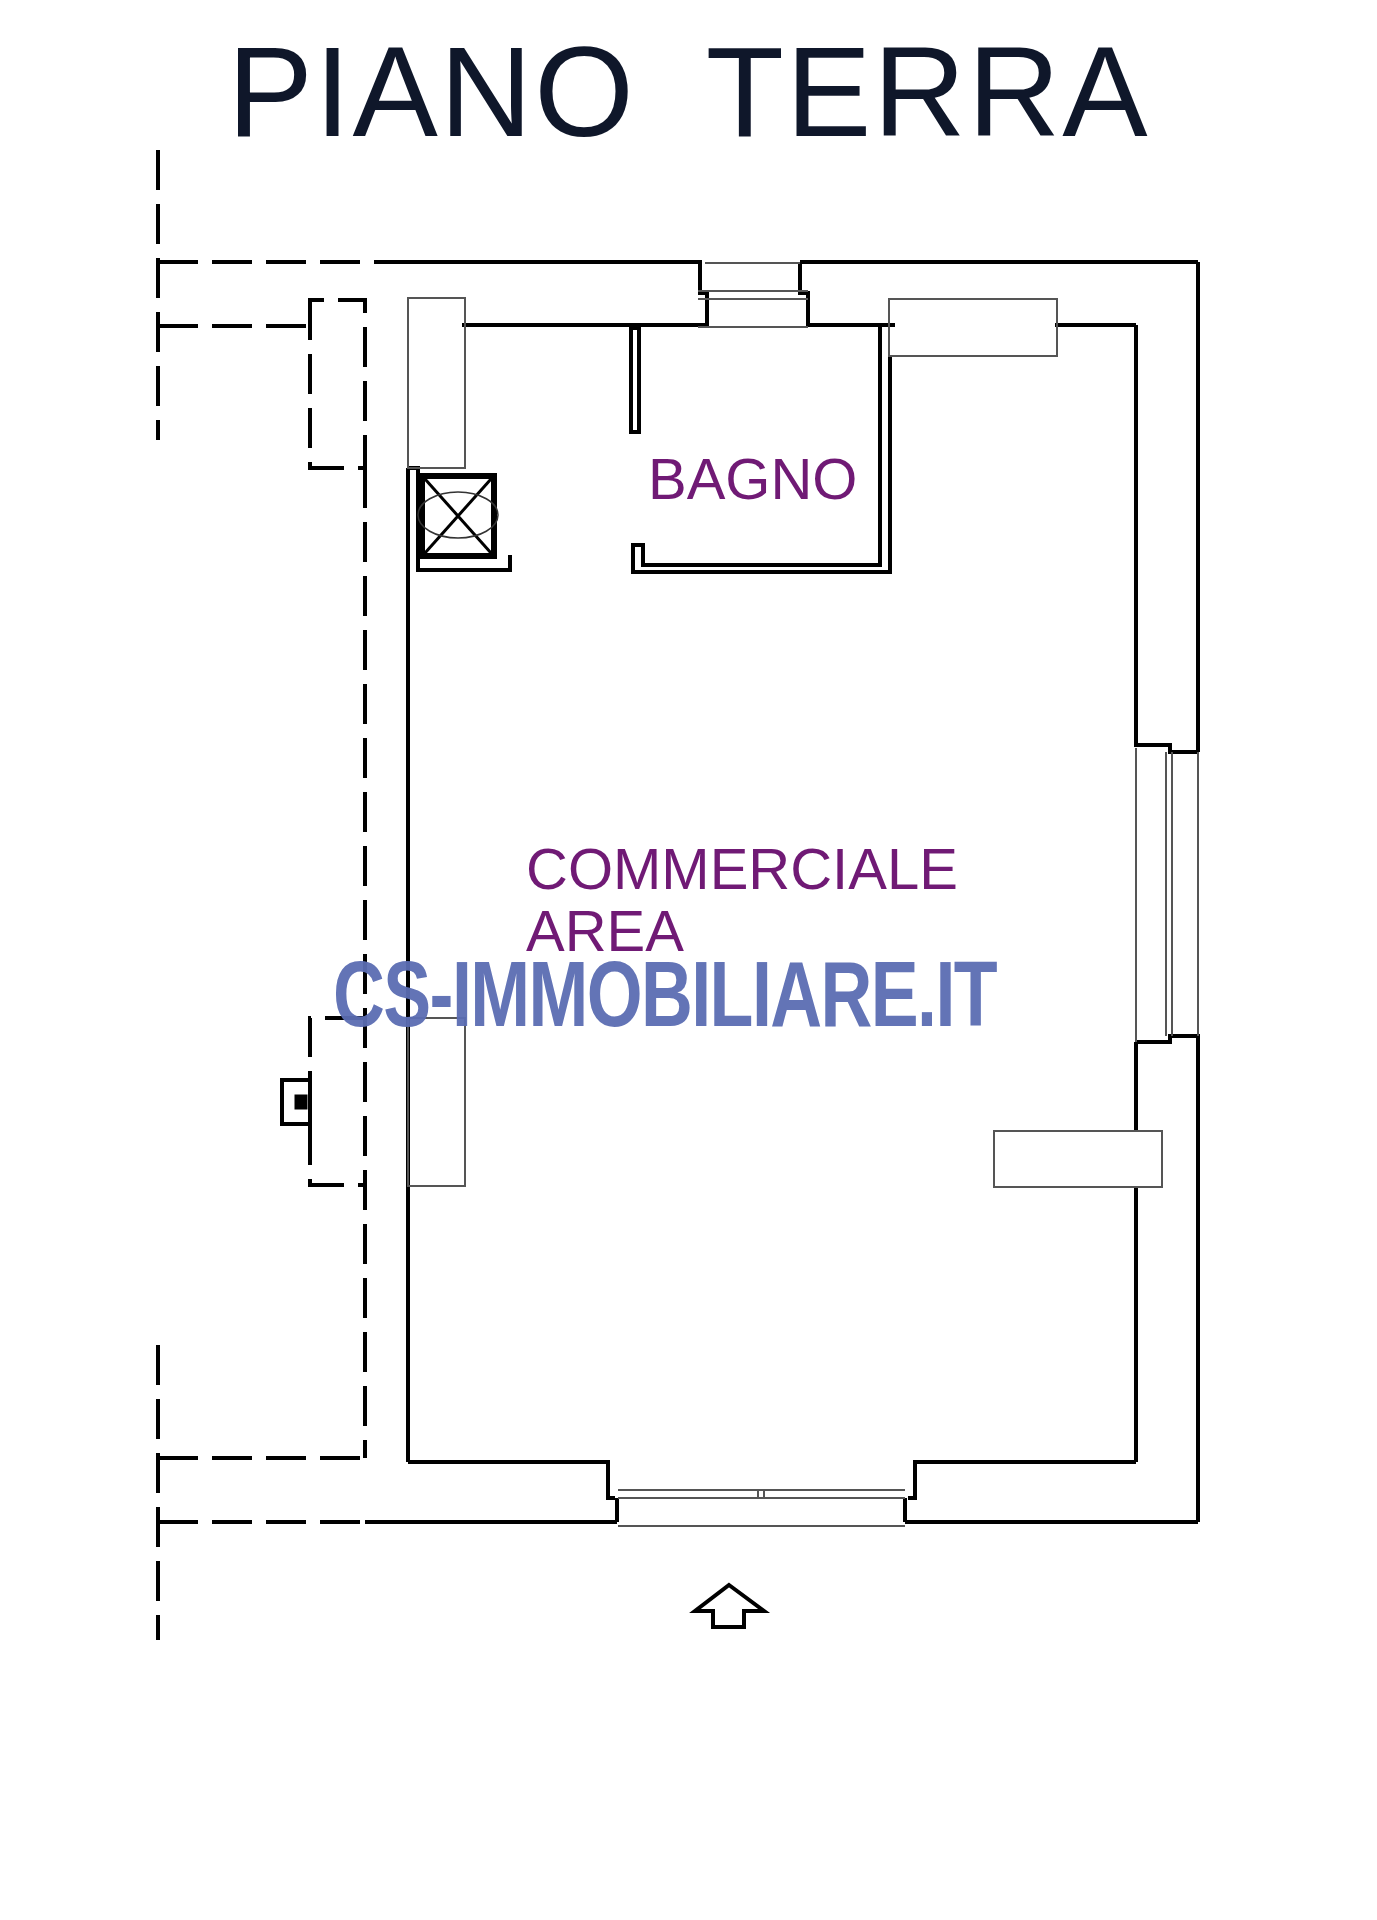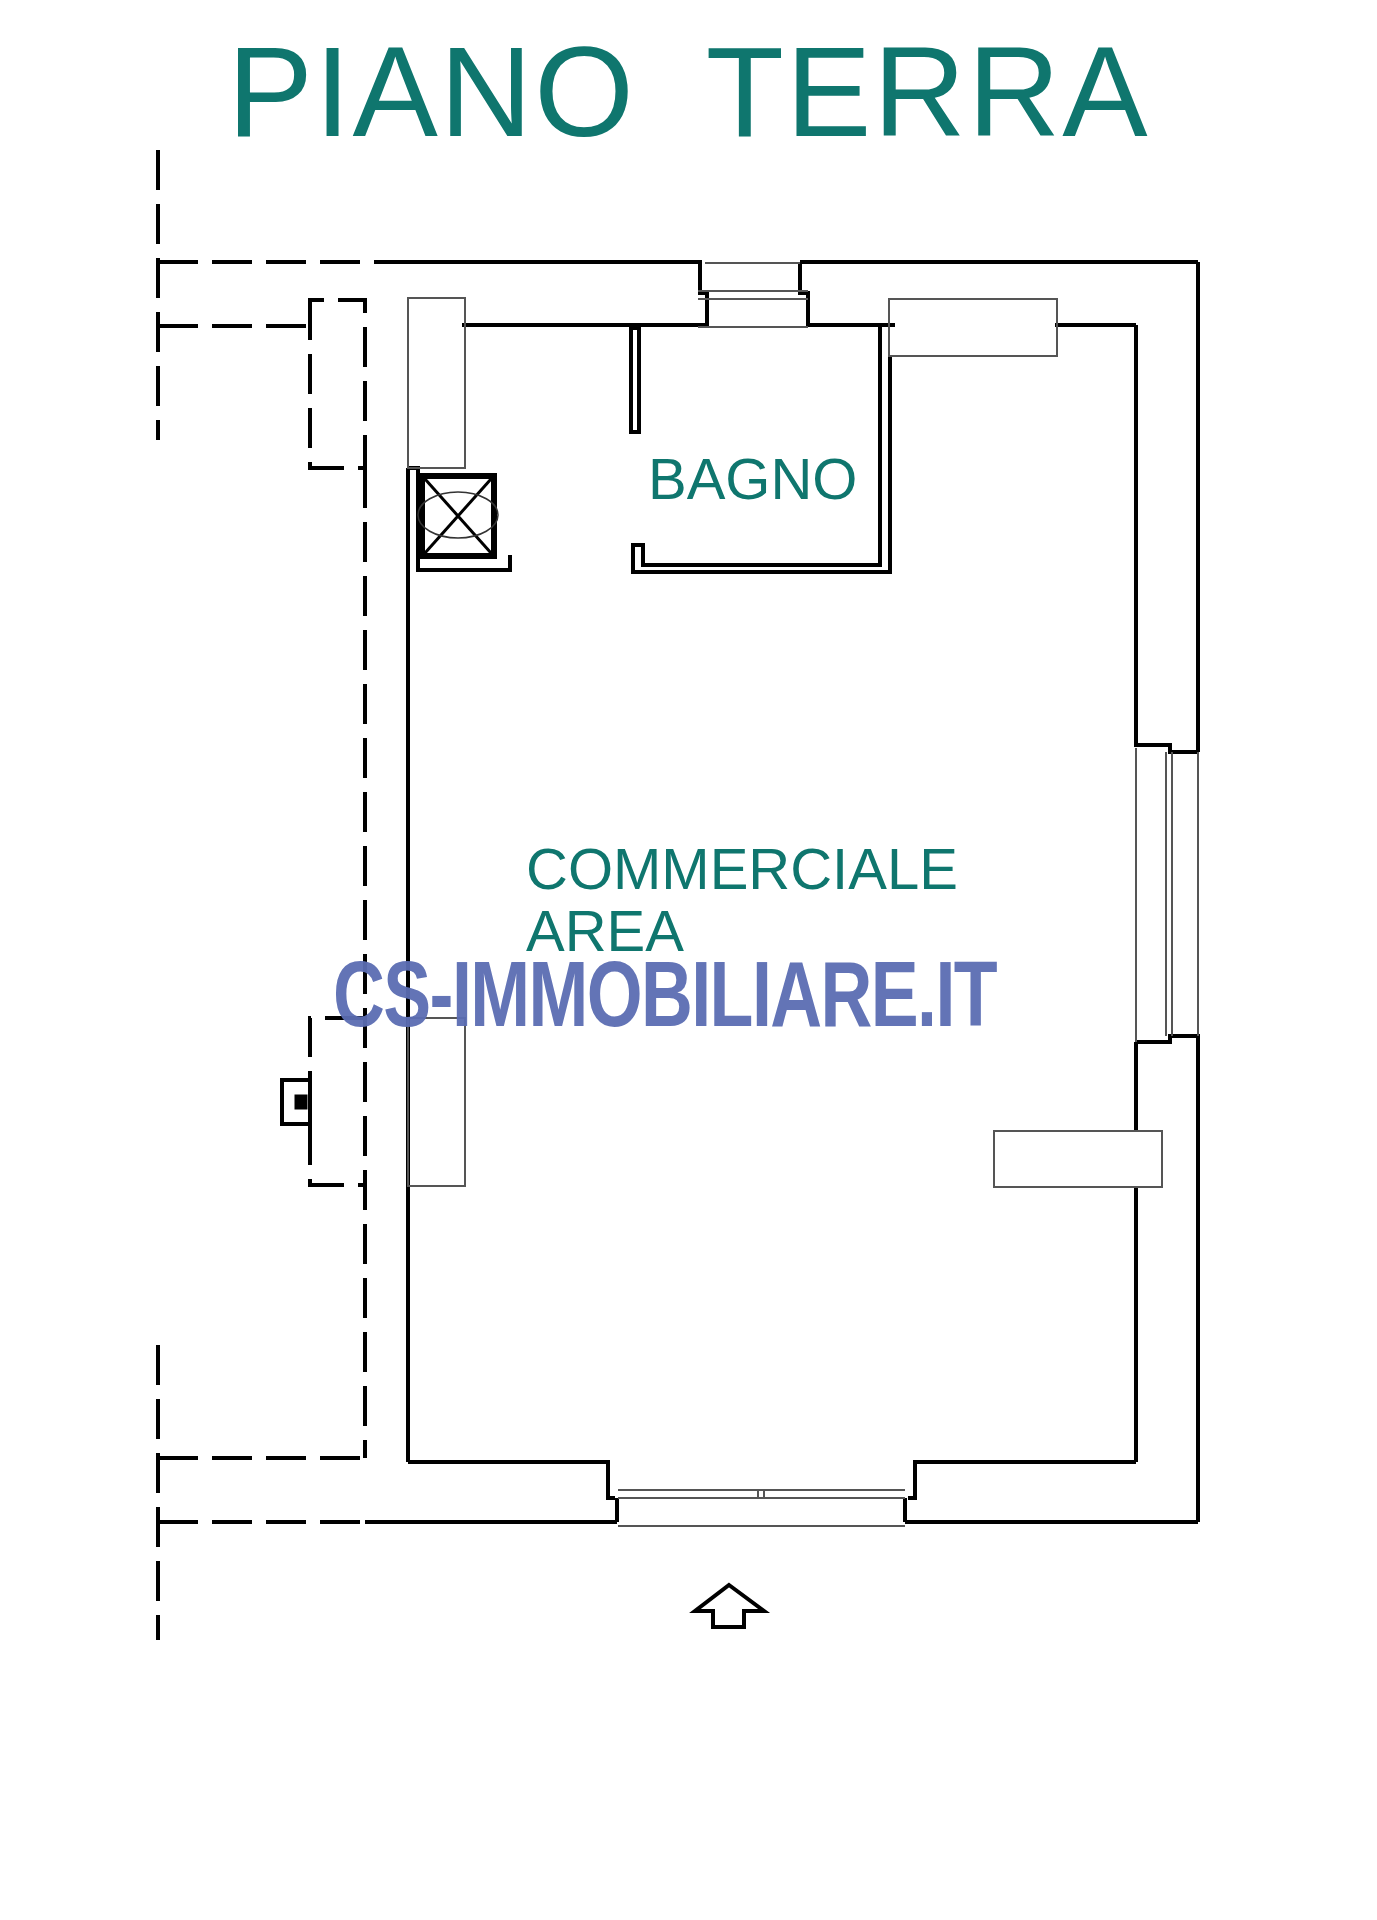--- a/index.html
+++ b/index.html
@@ -1,26 +1,26 @@
 <!DOCTYPE html>
 <html><head>
   <meta charset="utf-8">
   <style>
     html, body { margin: 0; padding: 0; background: #ffffff; }
     body { width: 1377px; height: 1920px; position: relative; overflow: hidden; }
     .title {
       position: absolute; left: 0; top: 28px; width: 1377px; text-align: center;
-      font-family: "Liberation Sans", sans-serif; font-size: 128px; color: #0f766e;
+      font-family: "Liberation Sans", sans-serif; font-size: 128px; color: #0f172a;
       letter-spacing: 2px; line-height: 1; transform: scaleX(1.0);
     }
     .title span { display: inline-block; }
     .title .w2 { margin-left: 70px; }
     svg.plan { position: absolute; left: 0; top: 0; }
     .room-label {
-      position: absolute; font-family: "Liberation Sans", sans-serif; color: #0f766e; line-height: 1;
+      position: absolute; font-family: "Liberation Sans", sans-serif; color: #701a75; line-height: 1;
     }
     .bagno { left: 648px; top: 450px; font-size: 58px; }
     .area { left: 526px; top: 838px; font-size: 58px; line-height: 62px; }
     .watermark {
       position: absolute; left: 333px; top: 948px;
       font-family: "Liberation Sans", sans-serif; font-weight: bold; font-size: 92px;
       letter-spacing: -2px; transform: scaleX(0.78); transform-origin: left top;
       line-height: 1; white-space: nowrap; opacity: 0.95;
     }
   </style>

